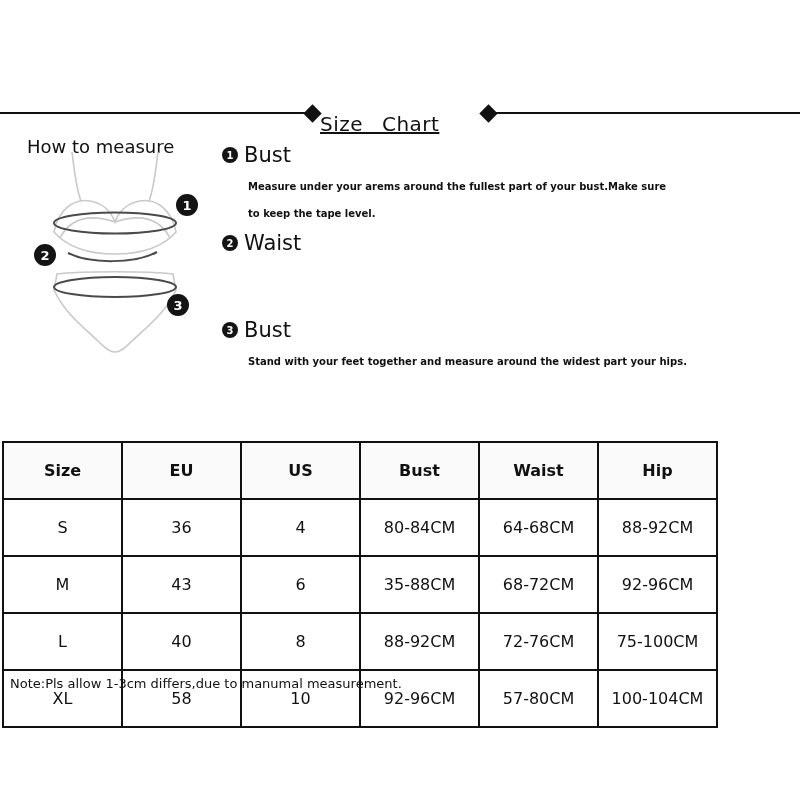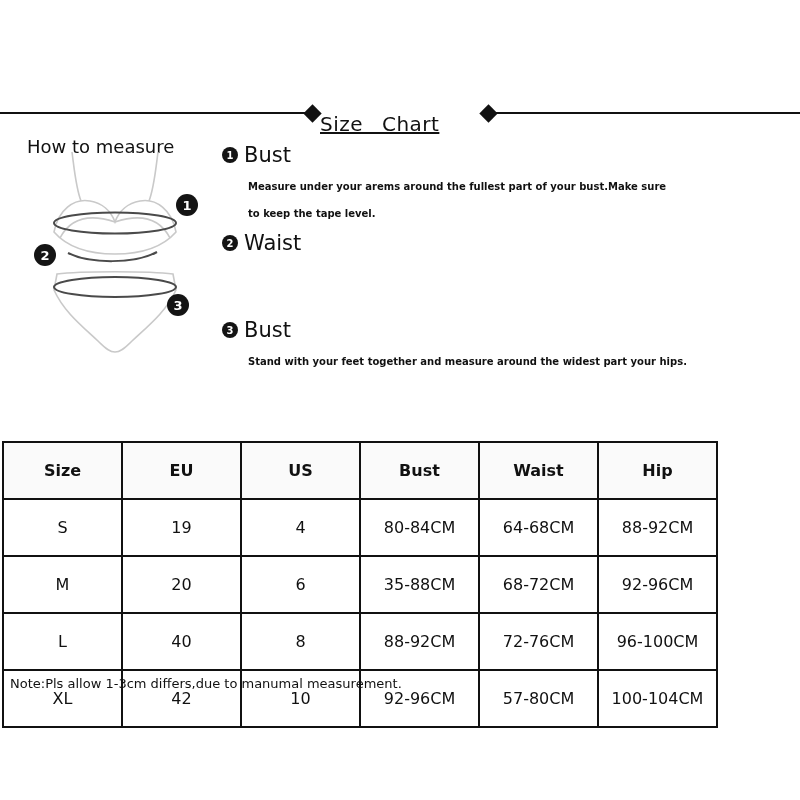--- a/index.html
+++ b/index.html
@@ -134,45 +134,45 @@
           <th>EU</th>
           <th>US</th>
           <th>Bust</th>
           <th>Waist</th>
           <th>Hip</th>
         </tr>
       </thead>
     <tbody>
         <tr>
           <td>S</td>
-          <td>19</td>
+          <td>36</td>
           <td>4</td>
           <td>80-84CM</td>
           <td>64-68CM</td>
           <td>88-92CM</td>
         </tr>
         <tr>
           <td>M</td>
-          <td>20</td>
+          <td>43</td>
           <td>6</td>
           <td>35-88CM</td>
           <td>68-72CM</td>
           <td>92-96CM</td>
         </tr>
         <tr>
           <td>L</td>
           <td>40</td>
           <td>8</td>
           <td>88-92CM</td>
           <td>72-76CM</td>
-          <td>96-100CM</td>
+          <td>75-100CM</td>
         </tr>
         <tr>
           <td>XL</td>
-          <td>42</td>
+          <td>58</td>
           <td>10</td>
           <td>92-96CM</td>
           <td>57-80CM</td>
           <td>100-104CM</td>
         </tr>
       </tbody>
   </table>
 
   <div class="note">Note:Pls allow 1-3cm differs,due to manumal measurement.</div>
 

